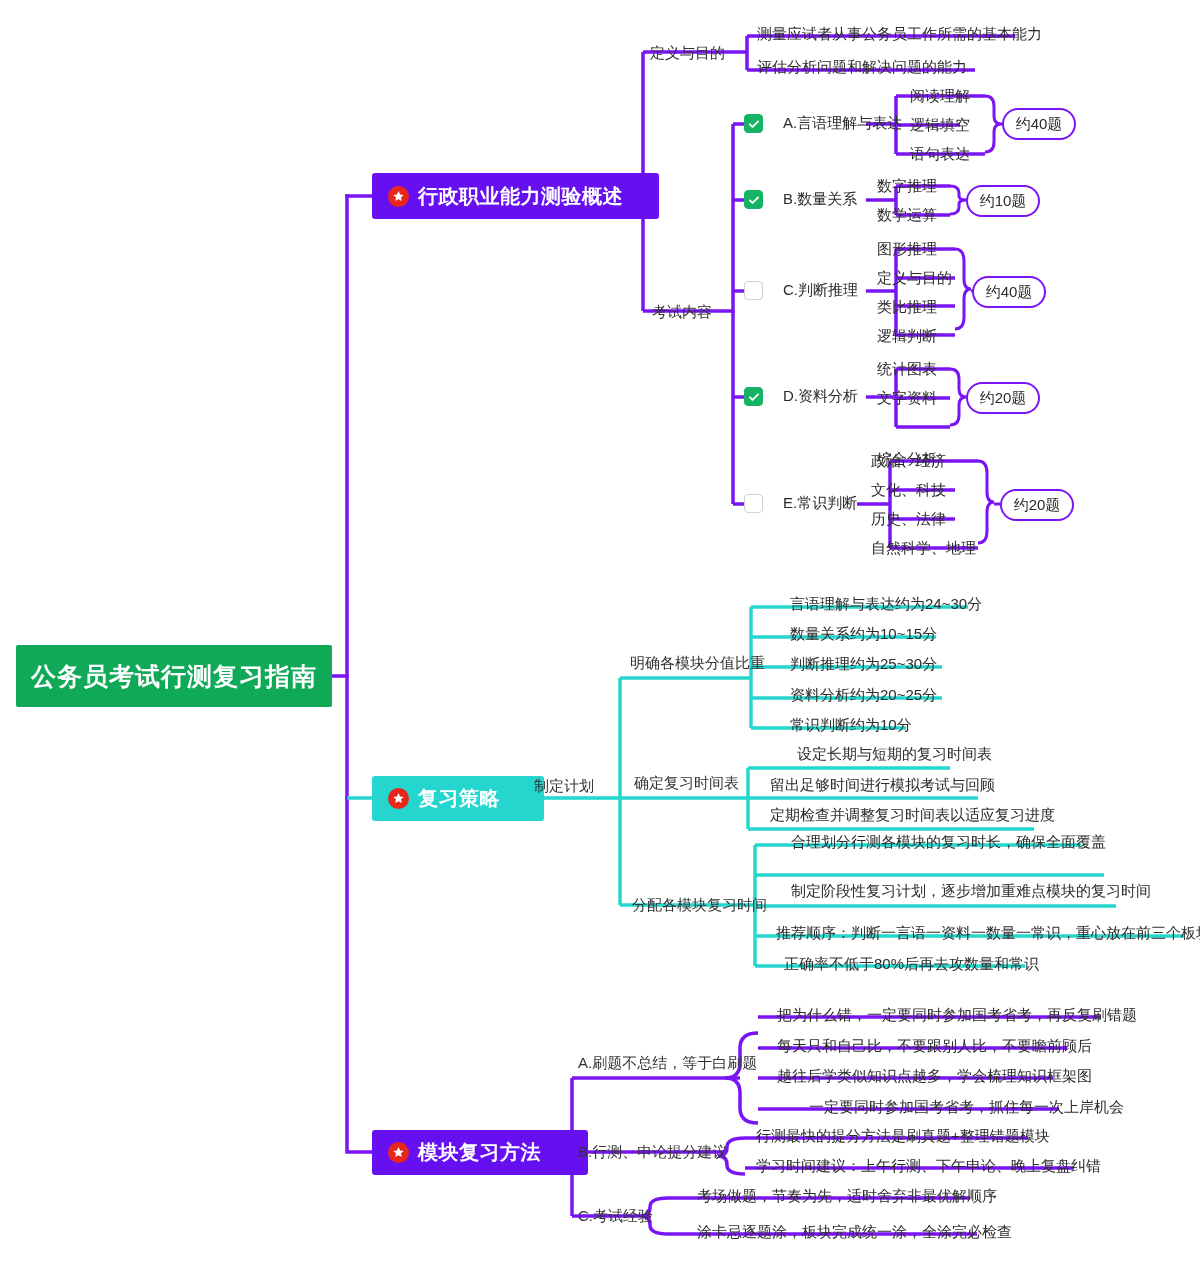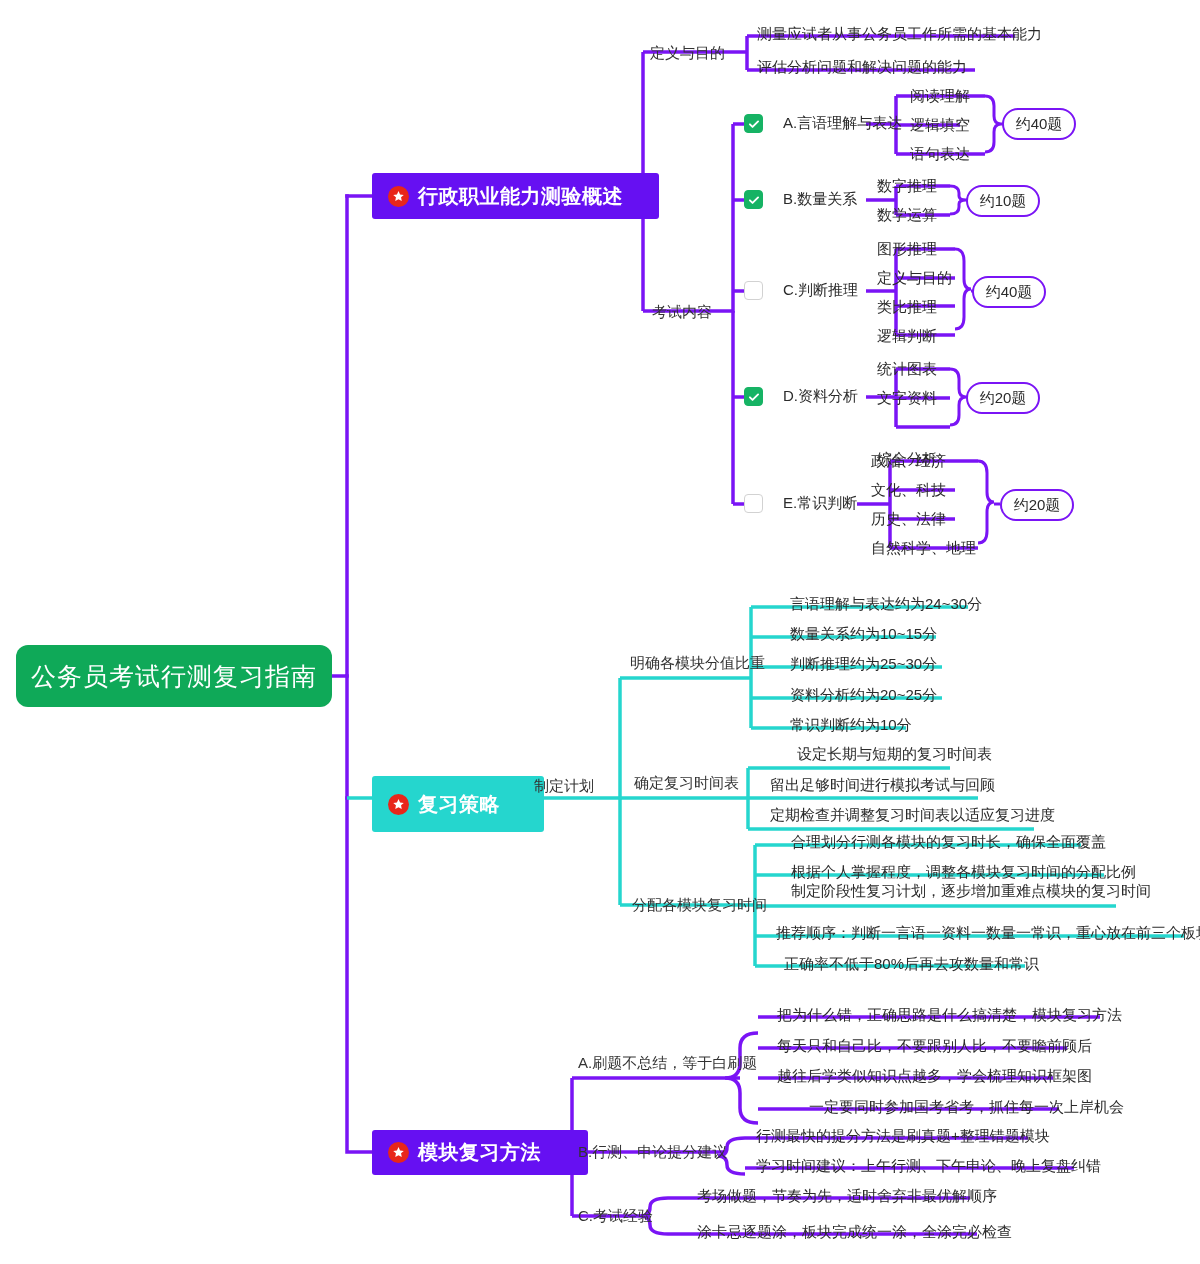--- a/index.html
+++ b/index.html
@@ -7,23 +7,23 @@
     font-family:"Liberation Sans","DejaVu Sans",sans-serif;
     width:1200px;height:1264px;position:relative;overflow:hidden;
     -webkit-font-smoothing:antialiased;
   }
   #canvas{position:relative;width:1200px;height:1264px;}
   svg.wires{position:absolute;left:0;top:0;width:1200px;height:1264px;pointer-events:none;}
 
   
   .root-node{
     position:absolute;background:#0FA958;color:#fff;
-    font-size:25px;font-weight:normal;letter-spacing:1px;
+    font-size:25px;font-weight:bold;letter-spacing:1px;
     display:flex;align-items:center;justify-content:center;
-    border-radius:12px;
+    border-radius:2px;
   }
   .branch-node{
     position:absolute;color:#fff;border-radius:3px;
     display:flex;align-items:center;gap:9px;
     font-size:20px;font-weight:bold;padding:0 16px;letter-spacing:.5px;
   }
   .branch-purple{background:#6610F2;}
   .branch-cyan{background:#25D6CE;}
 
   .star-badge{
@@ -204,21 +204,21 @@
 
   <div class="branch-node branch-purple" style="left:372px;top:173px;width:255px;height:46px;">
     <span class="star-badge">
       <svg viewBox="0 0 24 24" width="13" height="13">
           <path fill="#ffffff" d="M12 2l2.9 6.2 6.8.8-5 4.6 1.3 6.7L12 17l-6 3.3 1.3-6.7-5-4.6 6.8-.8z"></path>
         </svg>
     </span>
     <span>行政职业能力测验概述</span>
   </div>
 
-  <div class="branch-node branch-cyan" style="left:372px;top:776px;width:140px;height:56px;">
+  <div class="branch-node branch-cyan" style="left:372px;top:776px;width:140px;height:45px;">
     <span class="star-badge">
       <svg viewBox="0 0 24 24" width="13" height="13">
           <path fill="#ffffff" d="M12 2l2.9 6.2 6.8.8-5 4.6 1.3 6.7L12 17l-6 3.3 1.3-6.7-5-4.6 6.8-.8z"></path>
         </svg>
     </span>
     <span>复习策略</span>
   </div>
 
   <div class="branch-node branch-purple" style="left:372px;top:1130px;width:184px;height:45px;">
     <span class="star-badge">
@@ -328,29 +328,28 @@
     <span>确定复习时间表</span>
   </div>
   <div class="lbl" style="left:770px;top:745px;margin-left:27px;"><span>设定长期与短期的复习时间表</span></div>
   <div class="lbl" style="left:770px;top:776px;"><span>留出足够时间进行模拟考试与回顾</span></div>
   <div class="lbl" style="left:770px;top:806px;"><span>定期检查并调整复习时间表以适应复习进度</span></div>
 
   <div class="lbl mid" style="left:632px;top:896px;">
     <span>分配各模块复习时间</span>
   </div>
   <div class="lbl" style="left:791px;top:833px;"><span>合理划分行测各模块的复习时长，确保全面覆盖</span></div>
-  <div class="lbl" style="left:791px;top:863px;"><span>根据个人掌握程度，调整各模块复习时间的分配比例</span></div>
   <div class="lbl" style="left:791px;top:854px;margin-top:28px;"><span>制定阶段性复习计划，逐步增加重难点模块的复习时间</span></div>
   <div class="lbl" style="left:776px;top:924px;"><span>推荐顺序：判断一言语一资料一数量一常识，重心放在前三个板块</span></div>
   <div class="lbl" style="left:784px;top:955px;"><span>正确率不低于80%后再去攻数量和常识</span></div>
 
   <div class="lbl mid" style="left:578px;top:1054px;">
     <span>A.刷题不总结，等于白刷题</span>
   </div>
-  <div class="lbl" style="left:777px;top:1006px;"><span>把为什么错，正确思路是什么搞清楚，模块复习方法</span></div>
+  <div class="lbl" style="left:777px;top:1006px;"><span>把为什么错，一定要同时参加国考省考，再反复刷错题</span></div>
   <div class="lbl" style="left:777px;top:1037px;"><span>每天只和自己比，不要跟别人比，不要瞻前顾后</span></div>
   <div class="lbl" style="left:777px;top:1067px;"><span>越往后学类似知识点越多，学会梳理知识框架图</span></div>
   <div class="lbl" style="left:809px;top:1098px;text-align:center;"><span>一定要同时参加国考省考，抓住每一次上岸机会</span></div>
 
   <div class="lbl mid" style="left:578px;top:1143px;">
     <span>B.行测、申论提分建议</span>
   </div>
   <div class="lbl" style="left:756px;top:1127px;"><span>行测最快的提分方法是刷真题+整理错题模块</span></div>
   <div class="lbl" style="left:756px;top:1157px;"><span>学习时间建议：上午行测、下午申论、晚上复盘纠错</span></div>
 

